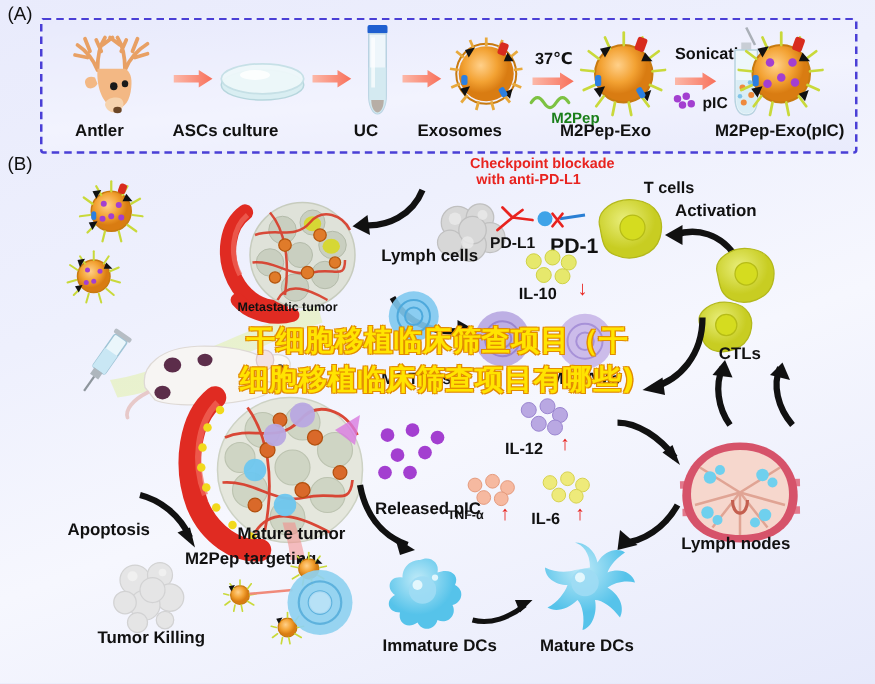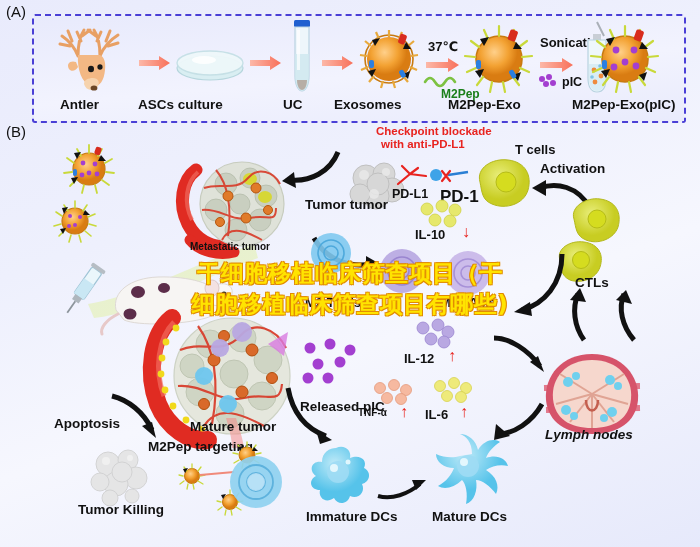--- a/index.html
+++ b/index.html
@@ -392,21 +392,21 @@
       <circle cx="34" cy="38" r="13"></circle>
         <circle cx="18" cy="36" r="10"></circle>
         <circle cx="36" cy="26" r="11"></circle>
     </g>
     <g fill="#eaeaea" opacity=".8">
       <circle cx="22" cy="17" r="5"></circle>
         <circle cx="44" cy="14" r="4"></circle>
         <circle cx="32" cy="36" r="5"></circle>
     </g>
   </svg>
-  <div class="lbl" style="left:305px;top:198px;font-size:13.5px;">Tumor tumor</div>
+  <div class="lbl" style="left:305px;top:198px;font-size:13.5px;">Lymph cells</div>
 
   <div class="lbl" style="left:376px;top:126px;font-size:11.5px;color:#e8231f;">Checkpoint blockade</div>
   <div class="lbl" style="left:381px;top:139px;font-size:11.5px;color:#e8231f;">with anti-PD-L1</div>
 
   <svg class="abs" style="left:396px;top:164px;" width="98" height="26">
     <path d="M2 20 L14 10 M14 10 L6 2 M14 10 L22 4 M14 10 L30 12" stroke="#e8231f" stroke-width="2.2" fill="none" stroke-linecap="round"></path>
     <circle cx="40" cy="11" r="6" fill="#3ea3e8"></circle>
     <path d="M52 11 L72 8" stroke="#2a7fd4" stroke-width="2.4"></path>
     <path d="M46 7 L54 17 M54 7 L46 17" stroke="#e8231f" stroke-width="2.2" stroke-linecap="round"></path>
   </svg>
@@ -616,21 +616,21 @@
       <circle cx="28" cy="34" r="5"></circle>
         <circle cx="36" cy="28" r="4"></circle>
       <circle cx="70" cy="32" r="5"></circle>
         <circle cx="78" cy="38" r="4"></circle>
       <circle cx="26" cy="62" r="5"></circle>
         <circle cx="34" cy="68" r="4"></circle>
       <circle cx="72" cy="64" r="5"></circle>
         <circle cx="64" cy="70" r="4"></circle>
     </g>
   </svg>
-  <div class="lbl" style="left:545px;top:428px;font-size:13.5px;font-style:italic;">Lymph nodes</div>
+  <div class="lbl" style="left:545px;top:428px;font-size:13.5px;">Lymph nodes</div>
 
   <svg class="abs" style="left:492px;top:334px;" width="60" height="42">
     <path d="M2 4 C18 4 36 16 48 32" stroke="#111" stroke-width="5" fill="none"></path>
     <polygon points="38,28 52,38 46,22" fill="#111"></polygon>
   </svg>
 
   <svg class="abs" style="left:494px;top:390px;" width="56" height="48">
     <path d="M4 44 C20 44 38 32 48 14" stroke="#111" stroke-width="5" fill="none"></path>
     <polygon points="2,34 0,50 16,46" fill="#111"></polygon>
   </svg>

